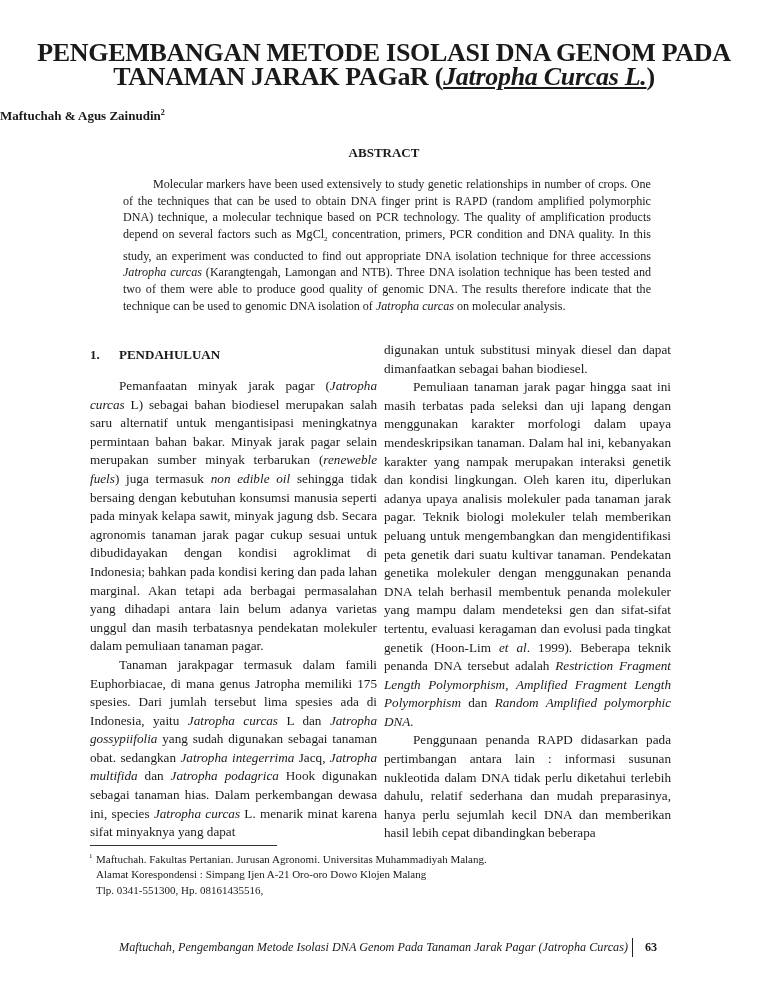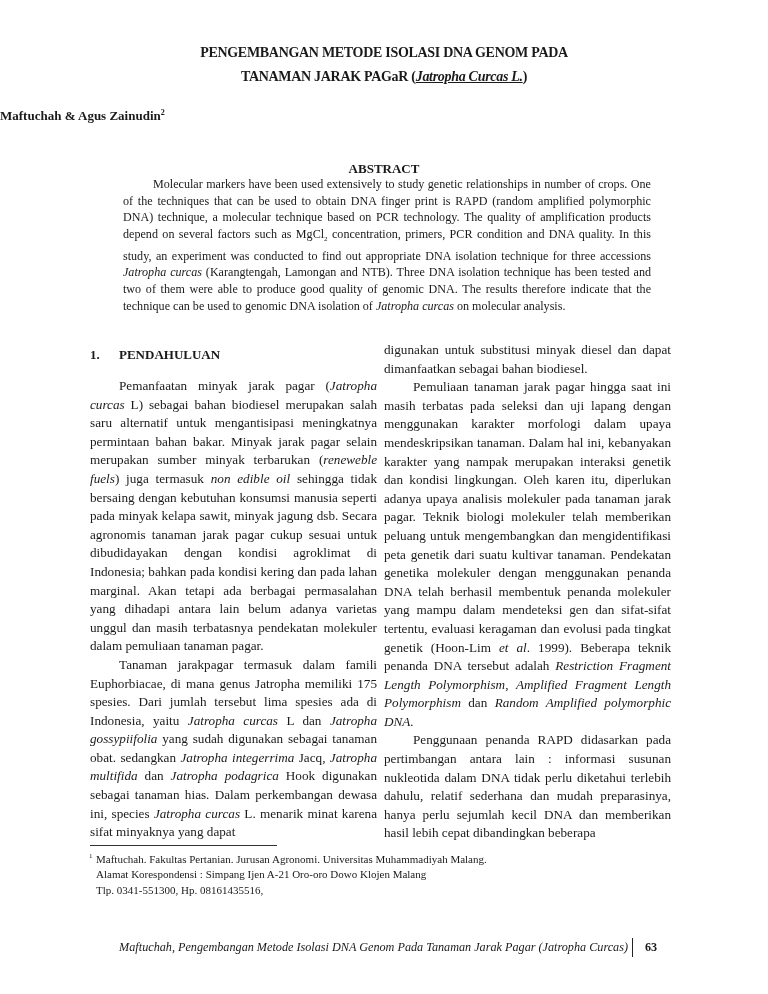--- a/index.html
+++ b/index.html
@@ -9,41 +9,40 @@
       font-family: "Liberation Serif", serif;
       color: #1a1a1a;
       overflow: hidden;
     }
     .title {
       position: absolute;
       left: 0; width: 768px;
       top: 41px;
       text-align: center;
       font-weight: bold;
-      font-size: 14px;
+      font-size: 26px;
       line-height: 24px;
       letter-spacing: -0.3px;
     }
     .title i { font-style: italic; text-decoration: underline; }
     .authors {
       position: absolute;
       left: 0; width: 768px;
       top: 108px;
       font-weight: bold;
       font-size: 13px;
     }
     .authors sup { font-size: 8px; vertical-align: super; }
     .abstract-heading {
       position: absolute;
       left: 0; width: 768px;
       top: 145px;
       text-align: center;
       font-weight: bold;
       font-size: 13px;
-      margin-top: 16px;
     }
     .abstract-body {
       position: absolute;
       left: 123px; width: 528px;
       top: 176px;
       font-size: 12.1px;
       line-height: 16.6px;
       text-align: justify;
       text-indent: 30px;
     }

